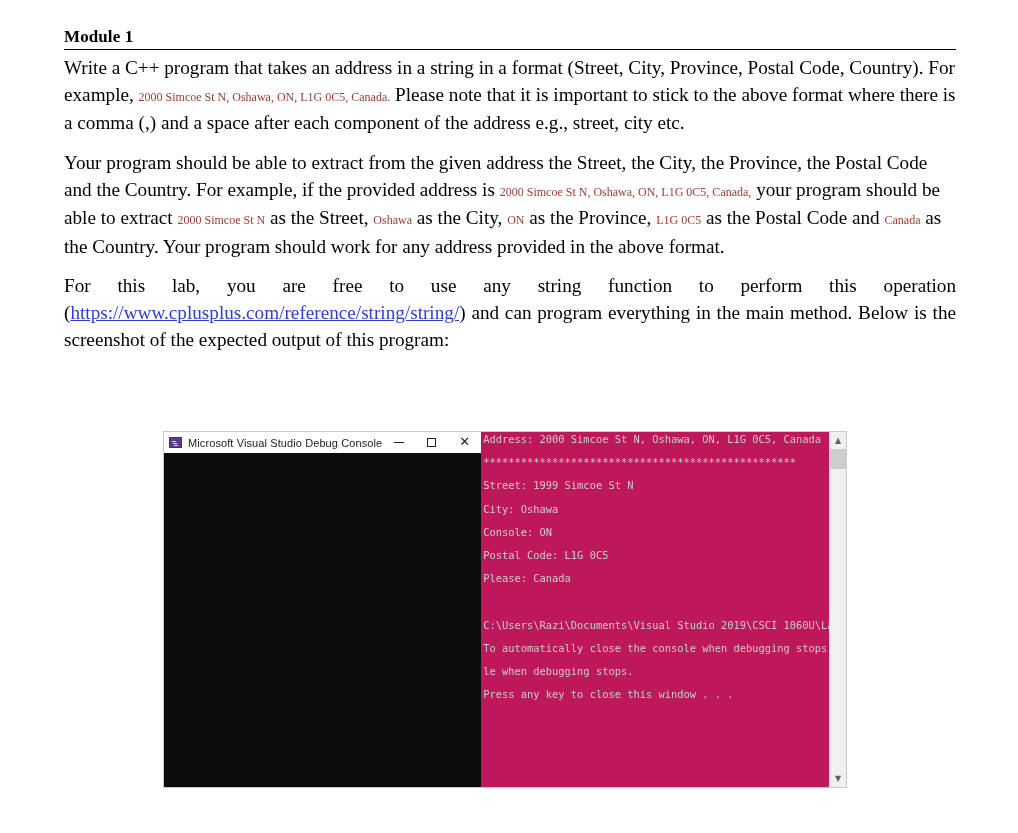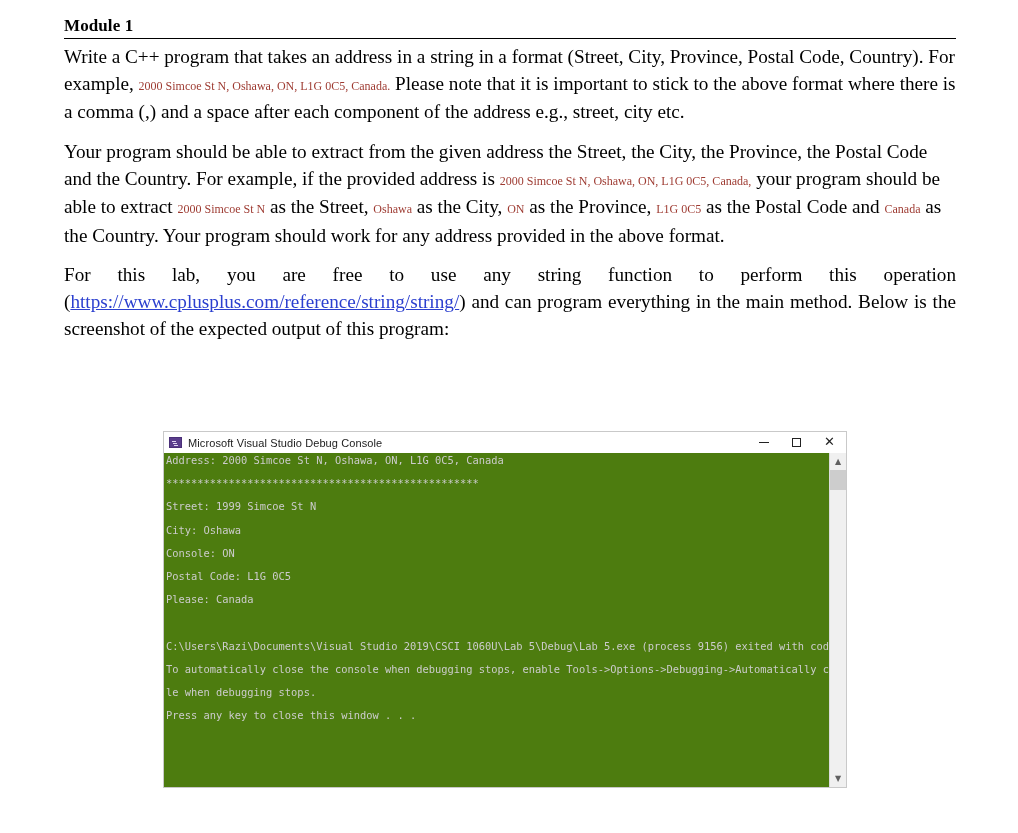--- a/index.html
+++ b/index.html
@@ -21,21 +21,21 @@
     left: 64px;
     top: 14px;
     width: 892px;
   }
 
   
   .heading {
     font-size: 17px;
     font-weight: bold;
     line-height: 1.25;
-    margin: 1px 0 2px 0;
+    margin: 12px 0 2px 0;
     letter-spacing: 0.1px;
   }
   .heading-rule {
     border: 0;
     border-top: 1px solid #000000;
     margin: 0 0 5px 0;
     width: 100%;
   }
 
   
@@ -66,21 +66,21 @@
   .console-window {
     position: absolute;
     left: 163px;
     top: 431px;
     width: 684px;
     height: 357px;
     background: #0c0c0c;
     border: 1px solid #c9c9c9;
     box-sizing: border-box;
     display: flex;
-    flex-direction: column;
+    flex-direction: row;
     overflow: hidden;
   }
   .titlebar {
     height: 21px;
     min-height: 21px;
     background: #ffffff;
     display: flex;
     align-items: center;
     padding-left: 5px;
     box-sizing: border-box;
@@ -143,21 +143,21 @@
   }
   .win-btn .glyph-close {
     font-size: 13px;
     line-height: 1;
     transform: translateY(-1px);
   }
 
   .console-body-wrap {
     flex: 1 1 auto;
     display: flex;
-    background: #4d7c0f;
+    background: #be185d;
     overflow: hidden;
   }
   .console-text {
     flex: 1 1 auto;
     font-family: "DejaVu Sans Mono", "Liberation Mono", monospace;
     font-size: 10.4px;
     line-height: 11.6px;
     color: #cccccc;
     white-space: pre;
     padding: 2px 0 0 2px;

